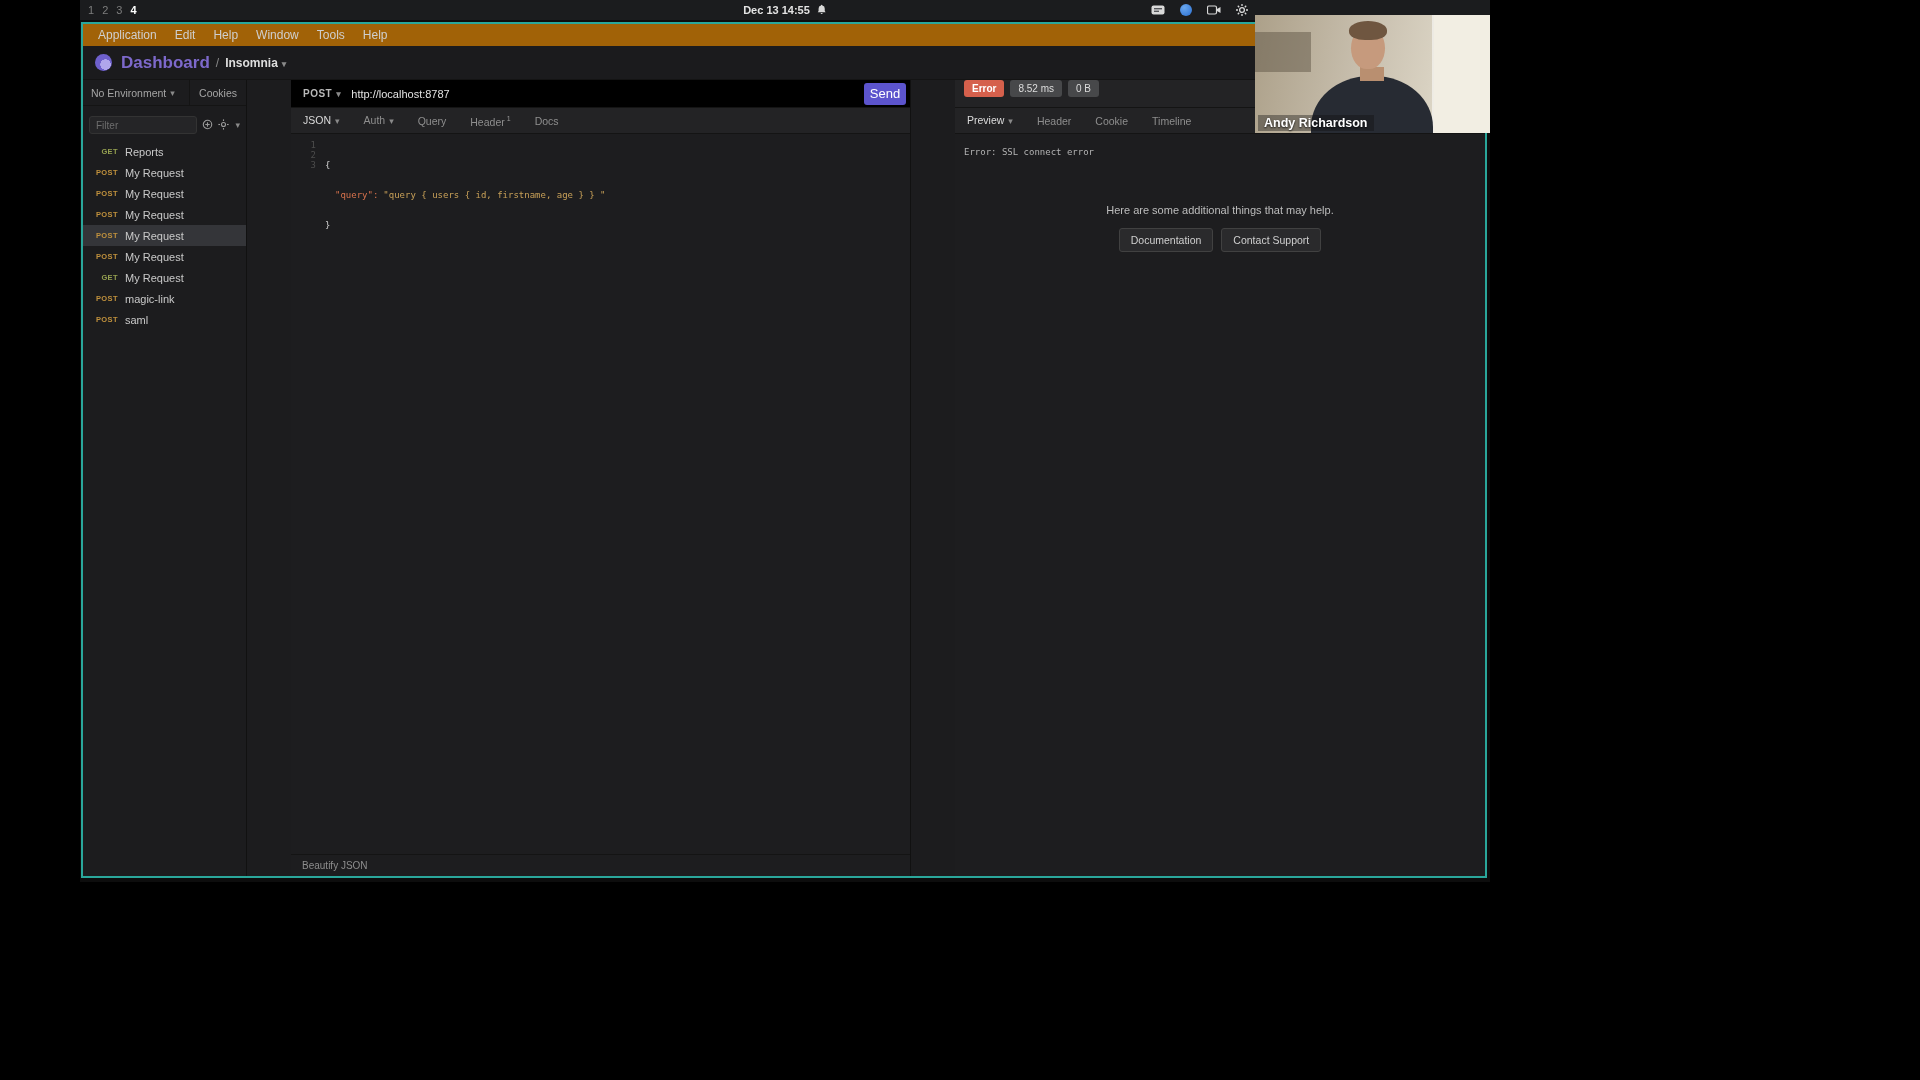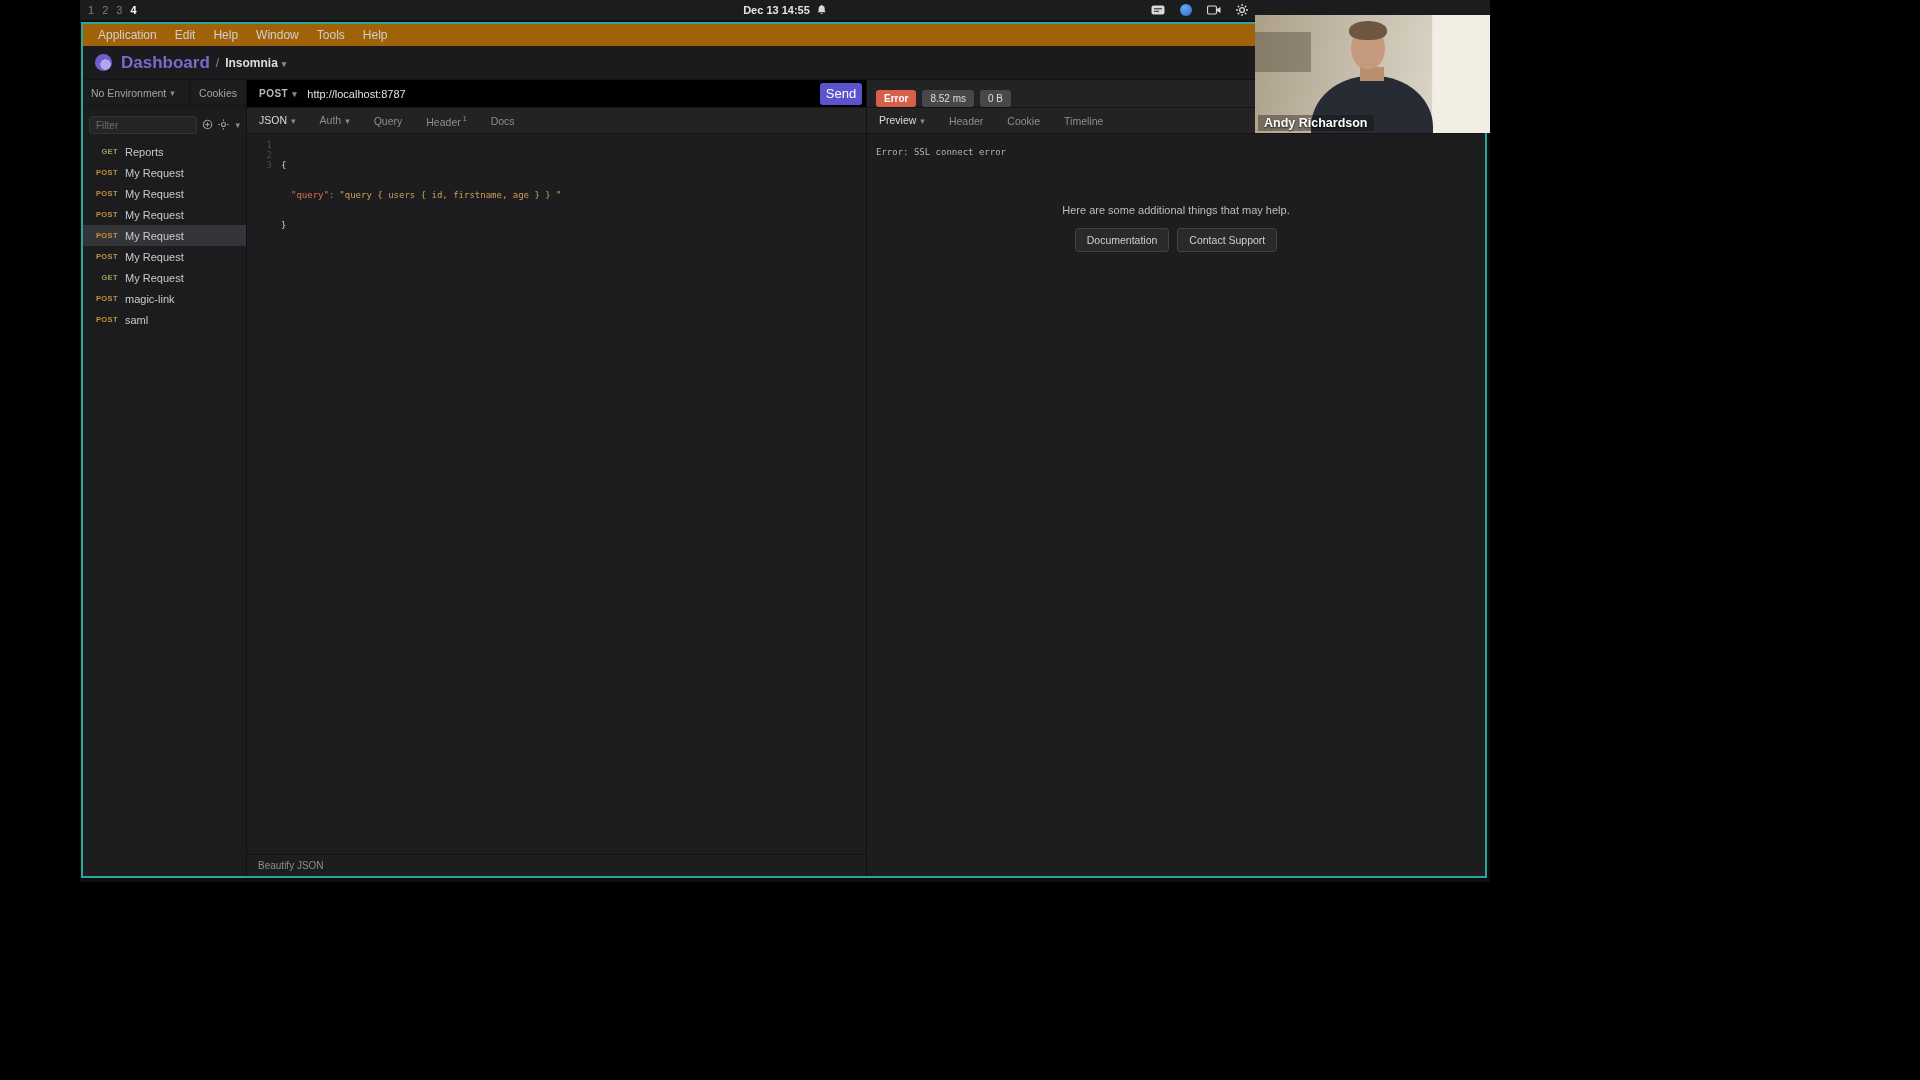--- a/index.html
+++ b/index.html
@@ -24,21 +24,21 @@
   .appwin { position:absolute; left:1px; top:22px; width:1406px; height:856px; border:2px solid #2aa79b; background:#1c1c1e; display:flex; flex-direction:column; }
   .menubar { height:22px; background:#a16207; display:flex; align-items:center; padding-left:6px; flex:0 0 auto; }
   .menu-item { font-size:12px; color:#cfcfcf; padding:0 9px; }
   .appheader { height:34px; background:#1b1b1d; border-bottom:1px solid #141414; display:flex; align-items:center; padding-left:12px; flex:0 0 auto; }
   .logo { width:17px; height:17px; border-radius:50%; background:radial-gradient(circle at 62% 62%, #b0a6ec 0 34%, #6e60cc 36% 100%); margin-right:9px; display:inline-block; }
   .crumb { font-size:17px; color:#7d69cb; font-weight:bold; margin-right:6px; text-decoration:none; }
   .crumb-sep { font-size:12px; color:#8a8a8a; margin-right:6px; }
   .ws-name { font-size:12px; color:#dedede; font-weight:bold; }
   .caret { color:#8a8a8a; font-size:9px; margin-left:4px; }
 
-  .main { flex:1; display:flex; min-height:0; }
+  .main { flex:1; display:flex; min-height:0;gap:44px; }
 
   
   .sidebar { width:164px; flex:0 0 auto; background:#1c1c1e; border-right:1px solid #111; display:flex; flex-direction:column; }
   .env-row { height:26px; display:flex; border-bottom:1px solid #141414; flex:0 0 auto; }
   .env-btn { flex:1; display:flex; align-items:center; padding-left:8px; font-size:10.5px; color:#a5a5a5; border-right:1px solid #141414; white-space:nowrap; overflow:hidden; }
   .cookies-btn { display:flex; align-items:center; padding:0 9px; font-size:10.5px; color:#a5a5a5; }
   .filter-row { height:28px; display:flex; align-items:flex-end; gap:5px; padding:0 6px; flex:0 0 auto; }
   .filter { flex:1; min-width:0; height:18px; background:#252527; border:1px solid #333; border-radius:3px; color:#ccc; font-size:10px; padding:0 6px; outline:none; }
   .filter::placeholder { color:#6e6e6e; }
   .icon-btn { display:flex; align-items:center; gap:2px; color:#9a9a9a; }
@@ -63,21 +63,21 @@
   .editor { flex:1; display:flex; font-family:"DejaVu Sans Mono", monospace; min-height:0; }
   .gutter { width:30px; flex:0 0 auto; text-align:right; padding:6px 5px 0 0; color:#4c4c4c; font-size:9px; line-height:10px; }
   .code { flex:1; padding:6px 0 0 4px; font-size:9px; line-height:10px; color:#d6d6d6; white-space:pre; }
   .code-line.indent { padding-left:10px; }
   .json-key { color:#d9734d; margin-right:5px; }
   .json-str { color:#c9a158; }
   .beautify { height:22px; border-top:1px solid #141414; display:flex; align-items:center; padding-left:11px; font-size:10px; color:#8d8d8d; flex:0 0 auto; }
 
   
   .right { flex:1; background:#1d1d1f; display:flex; flex-direction:column; min-width:0; }
-  .statusbar { height:28px; background:#232325; border-bottom:1px solid #141414; display:flex; align-items:flex-end; padding-left:9px; gap:6px; flex:0 0 auto; }
+  .statusbar { height:28px; background:#232325; border-bottom:1px solid #141414; display:flex; align-items:flex-start; padding-left:9px; gap:6px; flex:0 0 auto; }
   .badge { font-size:10px; color:#ddd; background:#47484a; border-radius:3px; padding:3px 8px; }
   .badge.err { background:#d5604c; color:#fff; font-weight:bold; }
   .resp-content { flex:1; position:relative; }
   .err-msg { padding:13px 9px; font-family:"DejaVu Sans Mono", monospace; font-size:9px; color:#b3b3b3; }
   .help-block { position:absolute; top:70px; left:0; right:0; text-align:center; }
   .help-text { font-size:11px; color:#bdbdbd; margin-bottom:12px; }
   .help-actions { display:flex; justify-content:center; gap:8px; }
   .hbtn { background:#2a2a2c; border:1px solid #414141; border-radius:3px; color:#cfcfcf; font-size:10.5px; font-family:inherit; padding:5px 11px; cursor:pointer; }
 
   

